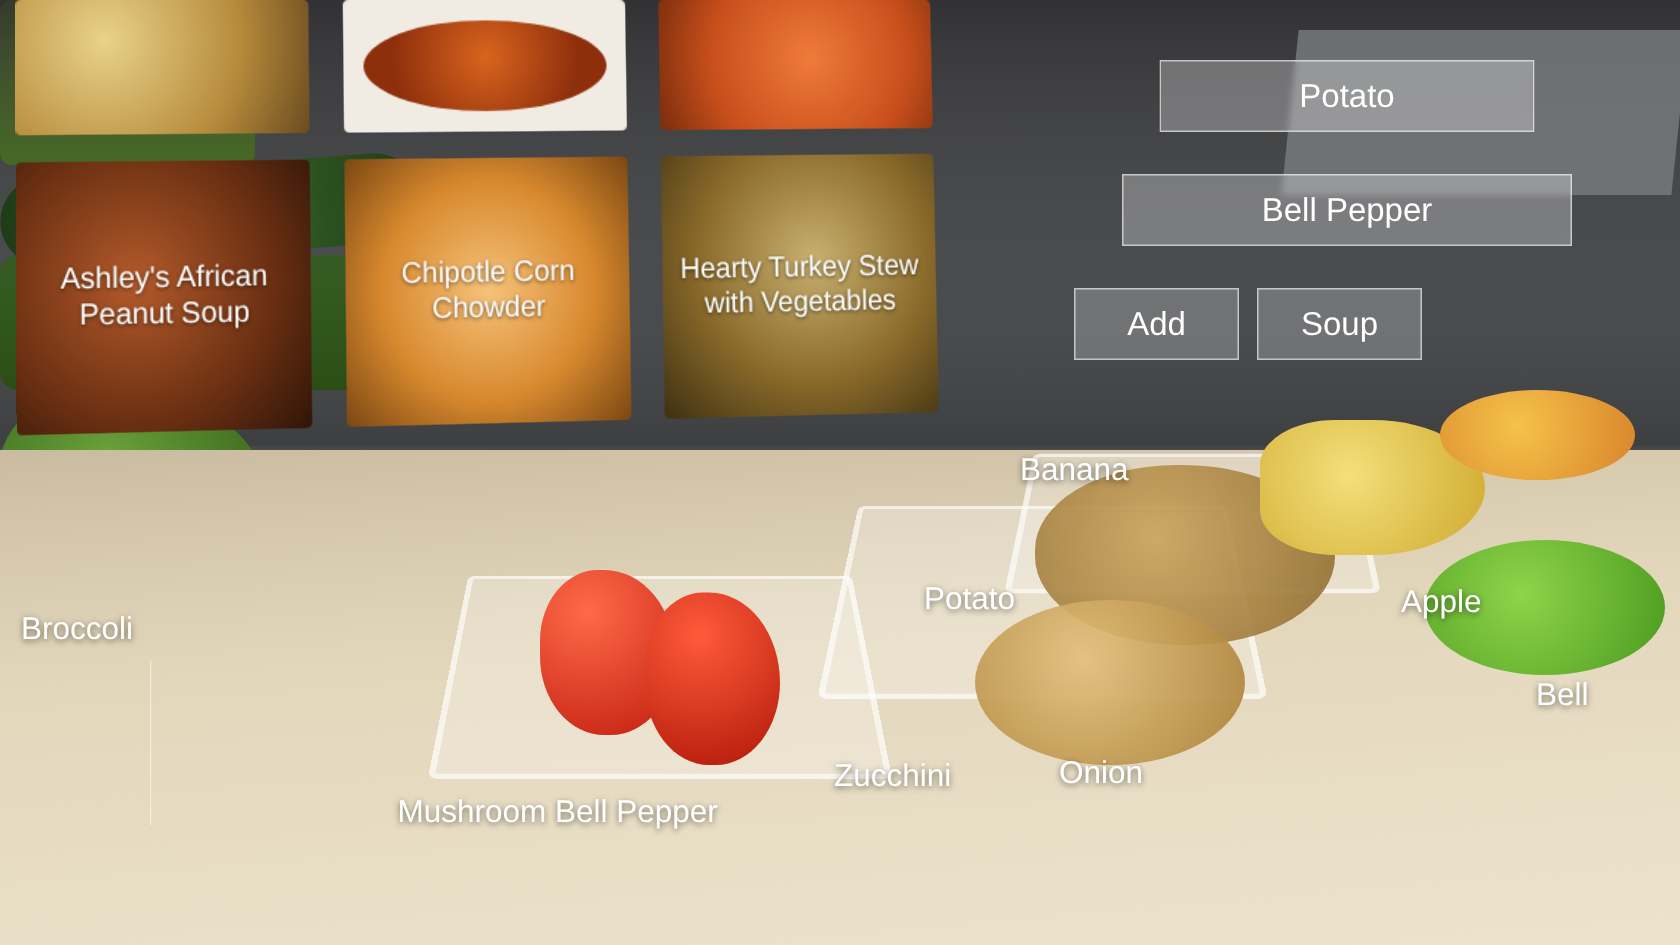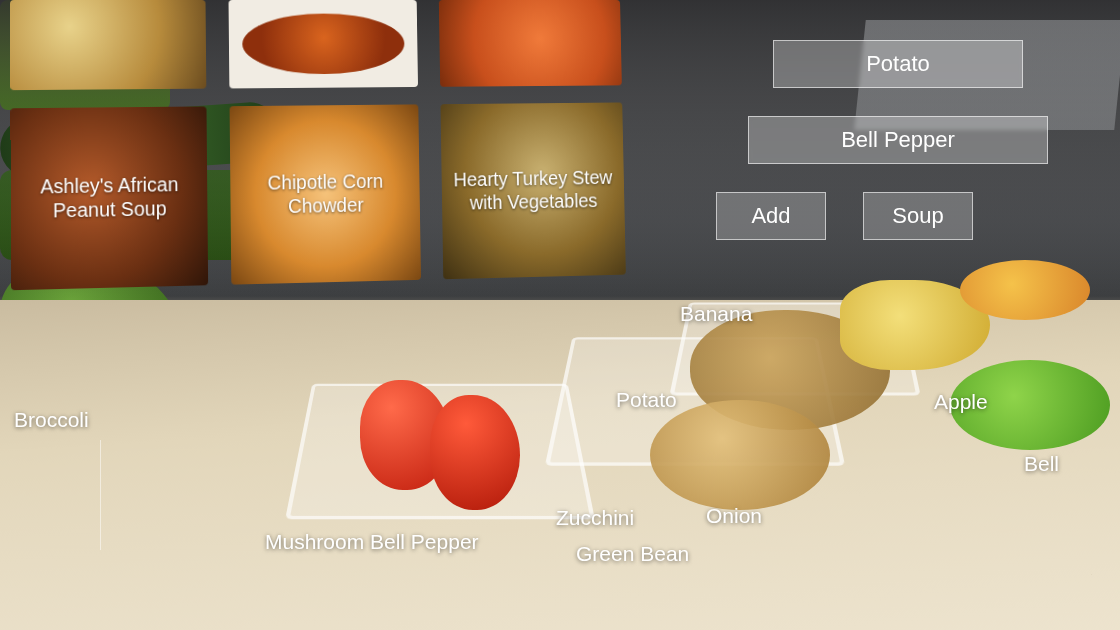--- a/index.html
+++ b/index.html
@@ -71,21 +71,21 @@
     border: 1px solid rgba(255,255,255,0.6);
     color: #fff;
     text-align: center;
     font-size: 22px;
     padding: 10px 0;
     width: 250px;
     backdrop-filter: blur(2px);
   }
   .chip.wide { width: 300px; }
   .action-row {
-    display: flex; gap: 37px; justify-content: flex-start; margin-left: 18px;
+    display: flex; gap: 12px; justify-content: flex-start; margin-left: 18px;
   }
   .action-btn {
     background: rgba(255,255,255,0.22);
     border: 1px solid rgba(255,255,255,0.6);
     color: #fff;
     font-size: 22px;
     padding: 10px 24px;
     text-align: center;
     min-width: 110px;
   }
@@ -180,21 +180,20 @@
     </div>
   </div>
 
   <div class="ar-label" style="left:14px; top:408px;">Broccoli</div>
   <div class="leader" style="left:100px; top:440px; height:110px;"></div>
 
   <div class="ar-label" style="left:232px; top:530px;margin-left:33px;">Mushroom</div>
   <div class="ar-label" style="left:370px; top:530px;">Bell Pepper</div>
 
   <div class="ar-label" style="left:556px; top:506px;">Zucchini</div>
-  <div class="ar-label" style="left:576px; top:542px;">Green Bean</div>
   <div class="ar-label" style="left:706px; top:504px;">Onion</div>
 
   <div class="ar-label" style="left:616px; top:388px;">Potato</div>
   <div class="ar-label" style="left:680px; top:302px;">Banana</div>
   <div class="ar-label" style="left:934px; top:390px;">Apple</div>
   <div class="ar-label" style="left:1024px; top:452px;">Bell</div>
 
 </div>
 
 </body></html>

